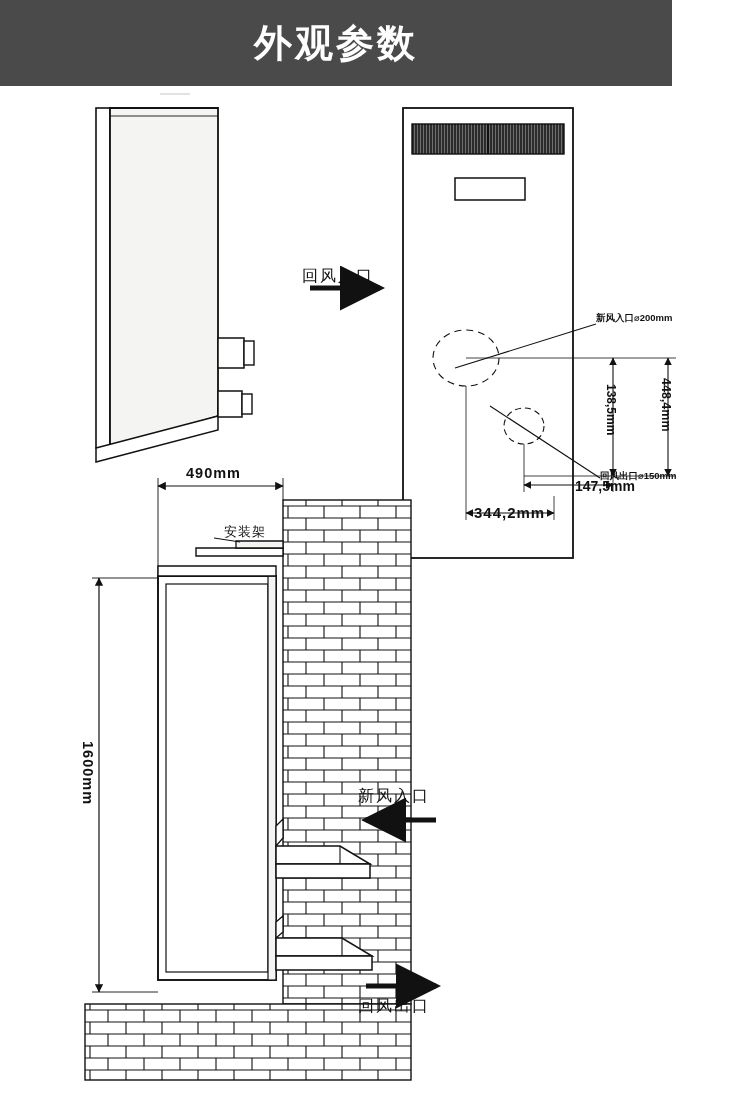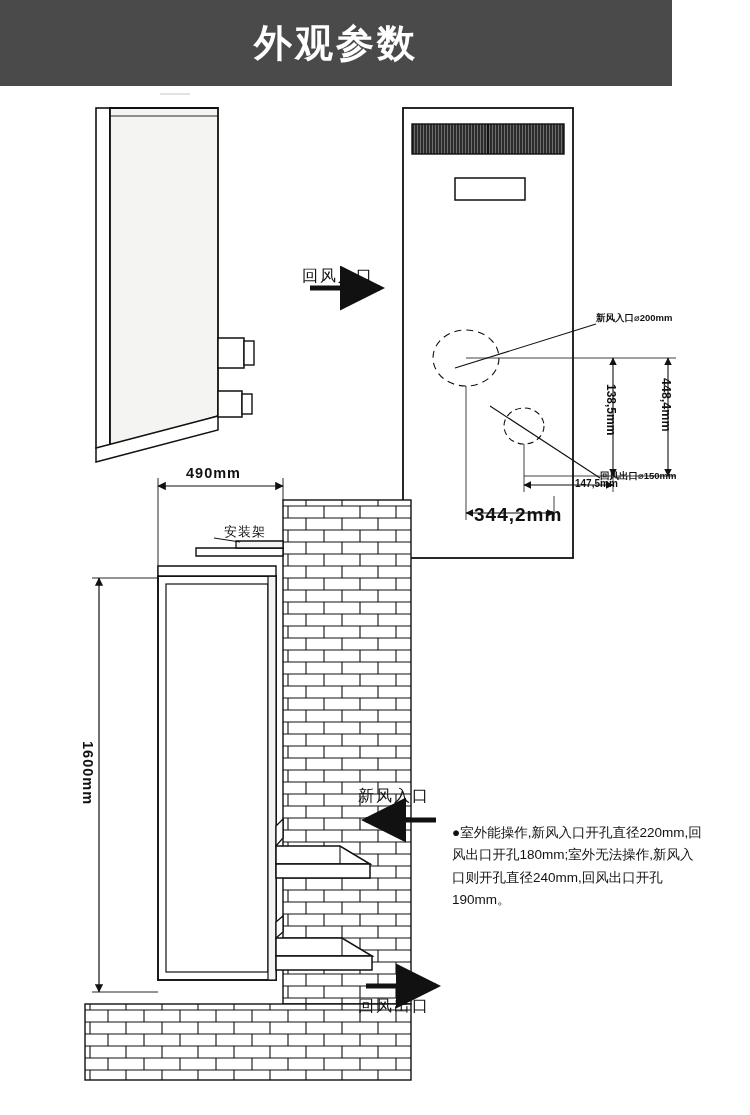--- a/index.html
+++ b/index.html
@@ -165,31 +165,30 @@
   <div class="lbl cn" style="left:302px;top:180px;font-size:16px;letter-spacing:2px;">回风入口</div>
 
   <div class="lbl" style="left:596px;top:226px;font-size:9.5px;font-weight:bold;">新风入口⌀200mm</div>
 
   <div class="lbl" style="left:600px;top:384px;font-size:9.5px;font-weight:bold;">回风出口⌀150mm</div>
 
   <div class="lbl" style="left:604px;top:298px;font-size:12px;font-weight:bold;writing-mode:vertical-rl;text-orientation:mixed;">138,5mm</div>
 
   <div class="lbl" style="left:659px;top:292px;font-size:12.5px;font-weight:bold;writing-mode:vertical-rl;text-orientation:mixed;">448,4mm</div>
 
-  <div class="lbl" style="left:575px;top:392px;font-size:10px;font-weight:bold;">147,5mm</div>
+  <div class="lbl" style="left:575px;top:392px;font-size:14px;font-weight:bold;">147,5mm</div>
 
-  <div class="lbl" style="left:474px;top:418px;font-size:19px;font-weight:bold;letter-spacing:1px;">344,2mm</div>
+  <div class="lbl" style="left:474px;top:418px;font-size:15px;font-weight:bold;letter-spacing:1px;">344,2mm</div>
 
   <div class="lbl" style="left:186px;top:379px;font-size:14.5px;font-weight:bold;letter-spacing:1px;">490mm</div>
 
   <div class="lbl" style="left:80px;top:655px;font-size:14.5px;font-weight:bold;letter-spacing:1px;writing-mode:vertical-rl;text-orientation:mixed;">1600mm</div>
 
   <div class="lbl cn" style="left:204px;top:437px;font-size:13px;letter-spacing:1px;margin-left:20px;">安装架</div>
 
   <div class="lbl cn" style="left:358px;top:700px;font-size:16px;letter-spacing:2px;">新风入口</div>
 
   <div class="lbl cn" style="left:358px;top:910px;font-size:16px;letter-spacing:2px;">回风出口</div>
 
   <div class="note" style="left:452px;top:736px;">
-    <p>●室外能操作,新风入口开孔直径220mm,回风出口开孔180mm;室外无法操作,新风入口则开孔直径240mm,回风出口开孔190mm。</p>
   </div>
 
 </div>
 
 </body></html>

